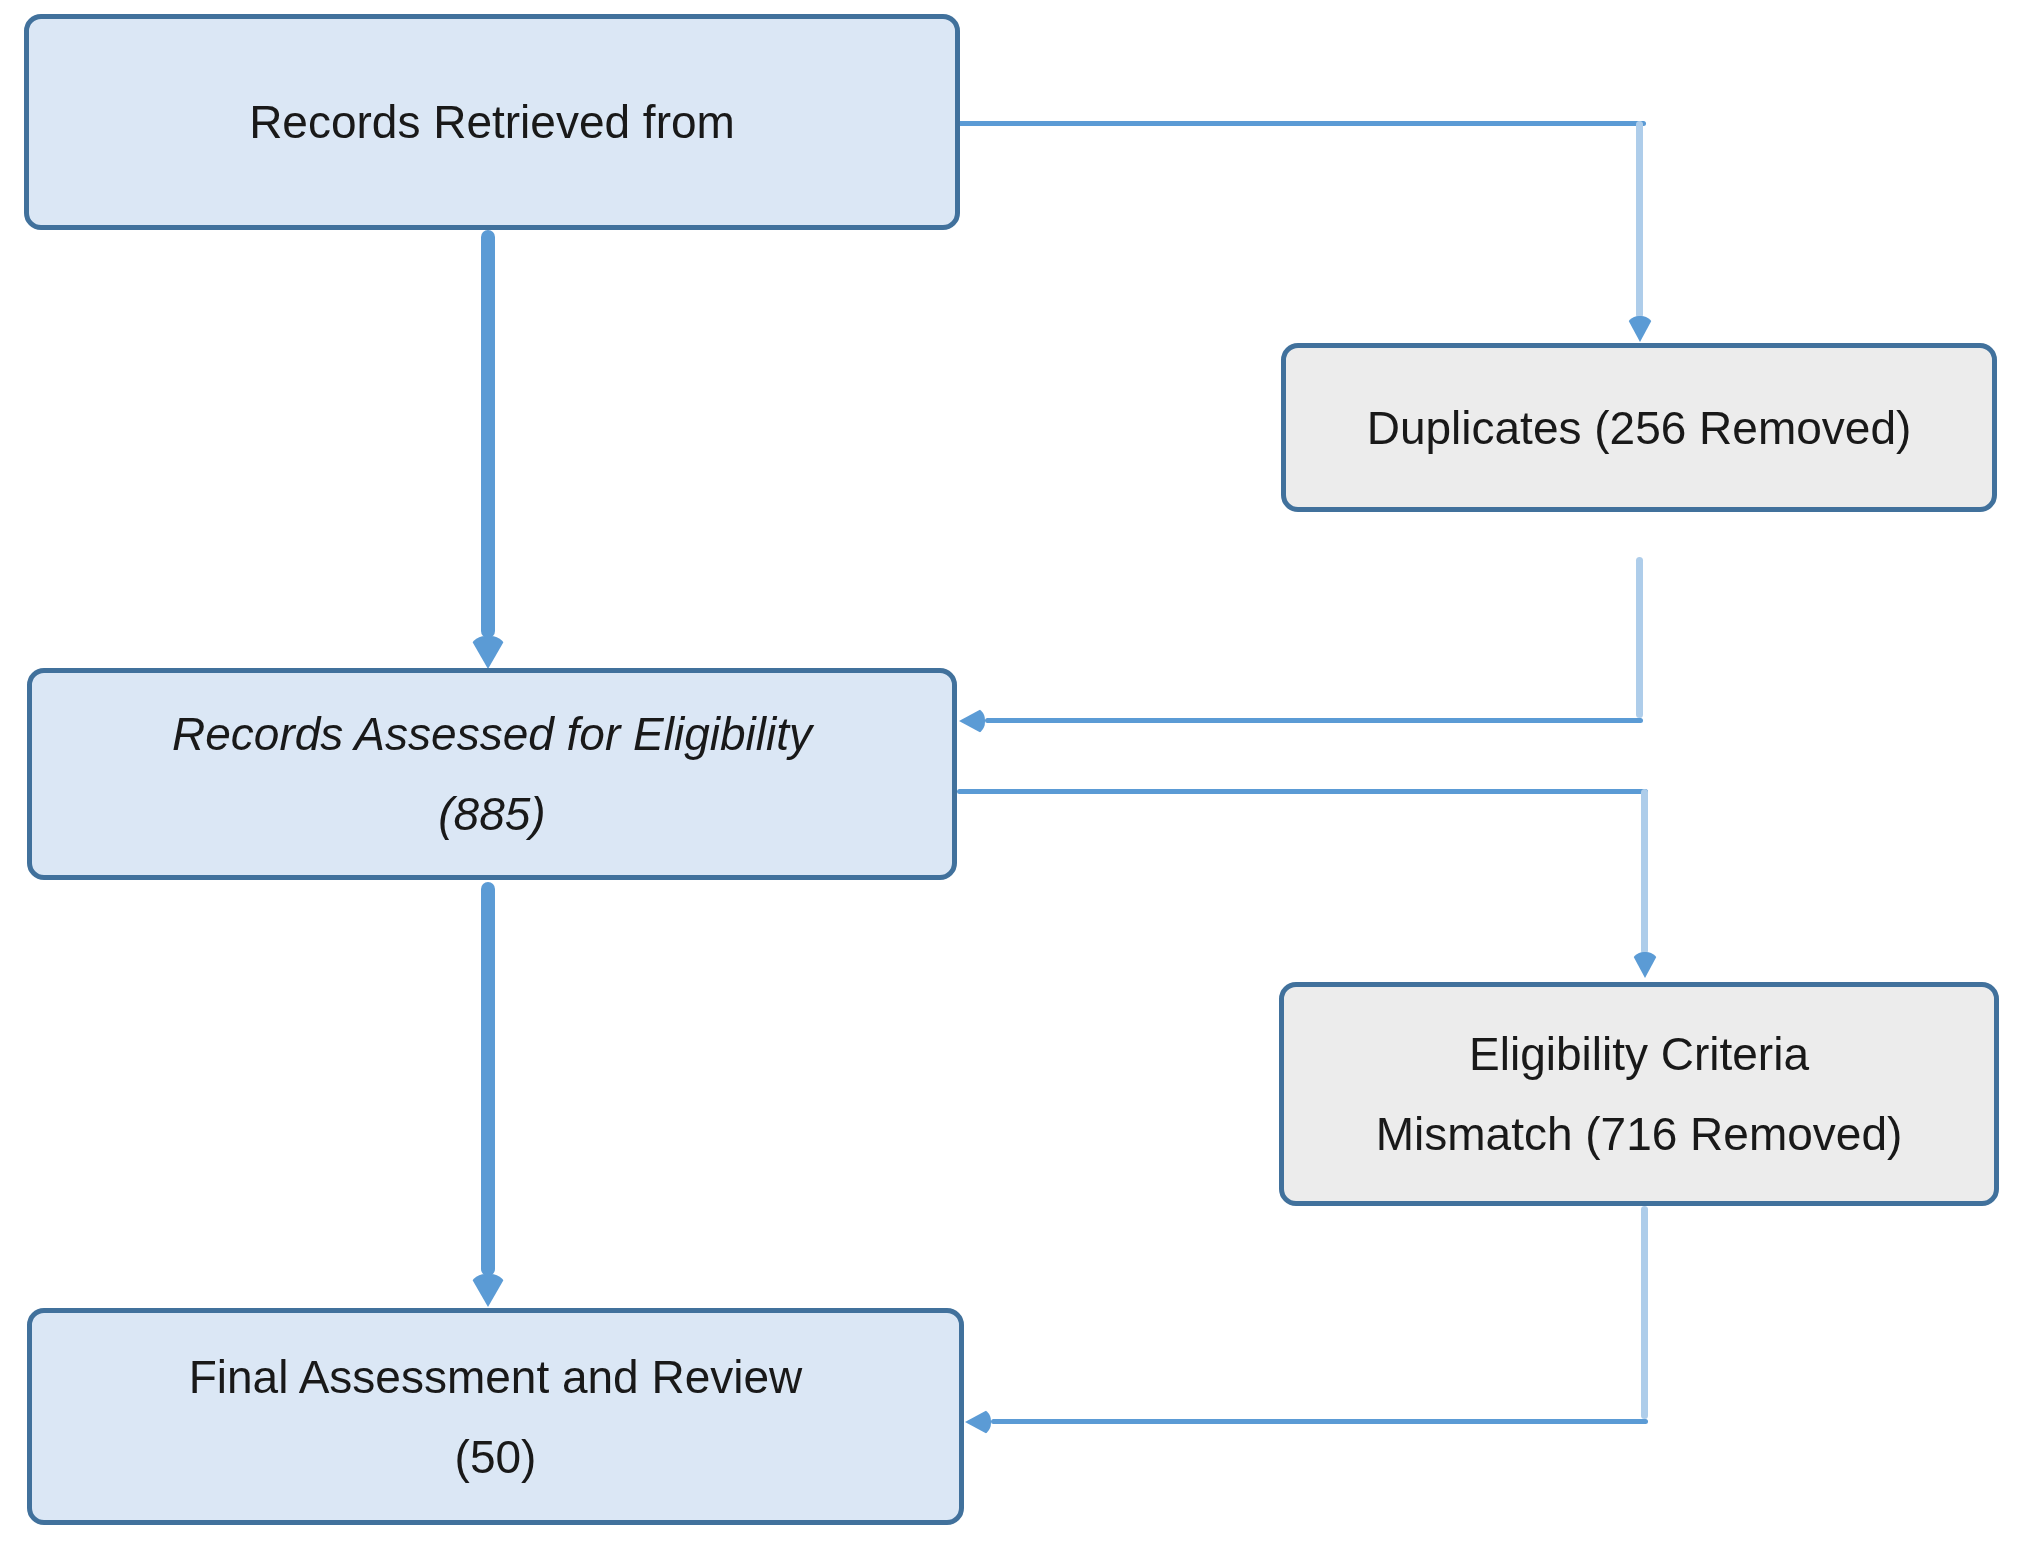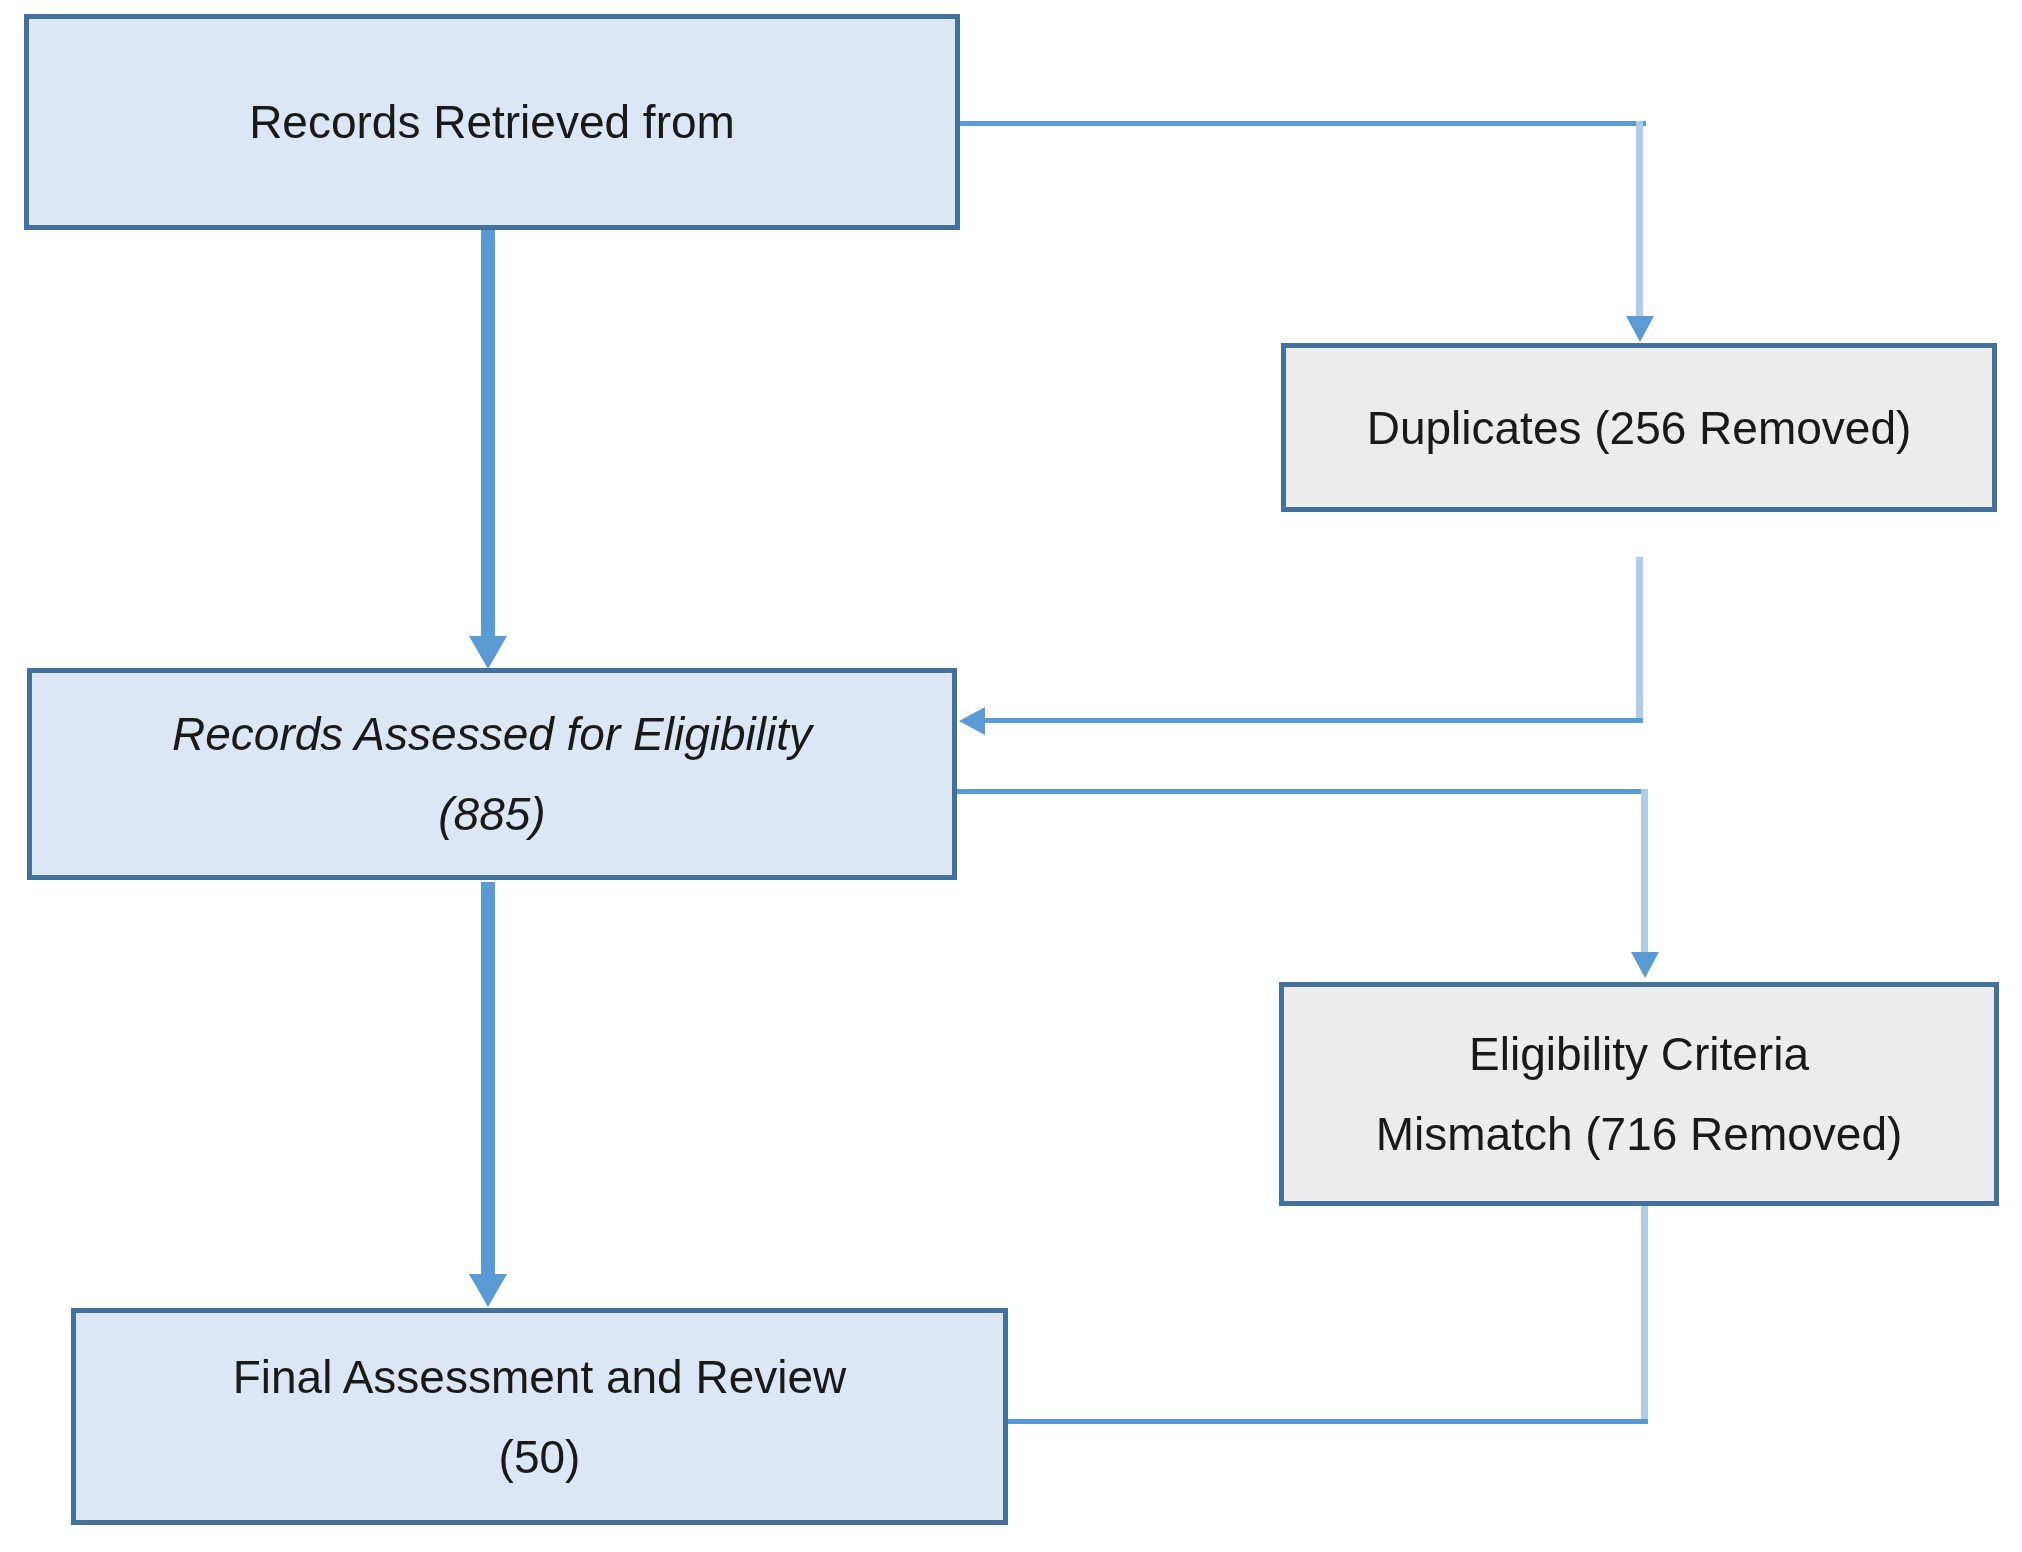--- a/index.html
+++ b/index.html
@@ -4,21 +4,21 @@
 <style>
   :root {
     --primary-fill: #dbe7f5;
     --secondary-fill: #ececec;
     --border: #41719c;
     --accent-arrow: #5b9bd5;
     --connector-light: #aecdea;
     --text: #191919;
     --background: #ffffff;
   }
-  * { margin: 0; padding: 0; box-sizing: border-box; }
+  * { margin: 0; padding: 0; box-sizing: border-box; border-radius: 17px; }
   html, body { background: var(--background); }
   .canvas {
     position: relative;
     width: 2022px;
     height: 1552px;
     background: var(--background);
     font-family: "Liberation Sans", "DejaVu Sans", sans-serif;
     overflow: hidden;
   }
   .node {
@@ -107,18 +107,18 @@
   <div class="node primary" style="left:27px; top:668px; width:930px; height:212px;font-style:italic;">
     <span class="line">Records Assessed for Eligibility</span>
     <span class="line">(885)</span>
   </div>
 
   <div class="node secondary" style="left:1279px; top:982px; width:720px; height:224px;align-items:center;">
     <span class="line">Eligibility Criteria</span>
     <span class="line">Mismatch (716 Removed)</span>
   </div>
 
-  <div class="node primary" style="left:27px; top:1308px; width:937px; height:217px;margin-left:44px;">
+  <div class="node primary" style="left:27px; top:1308px; width:937px; height:217px;">
     <span class="line">Final Assessment and Review</span>
     <span class="line">(50)</span>
   </div>
 
 </div>
 
 </body></html>

